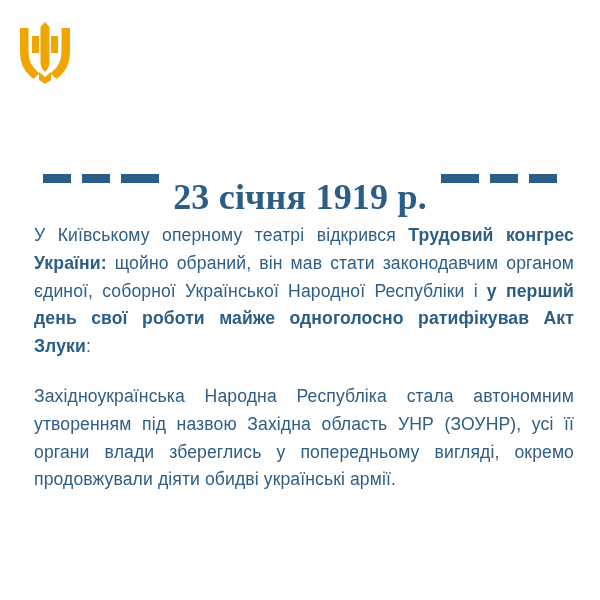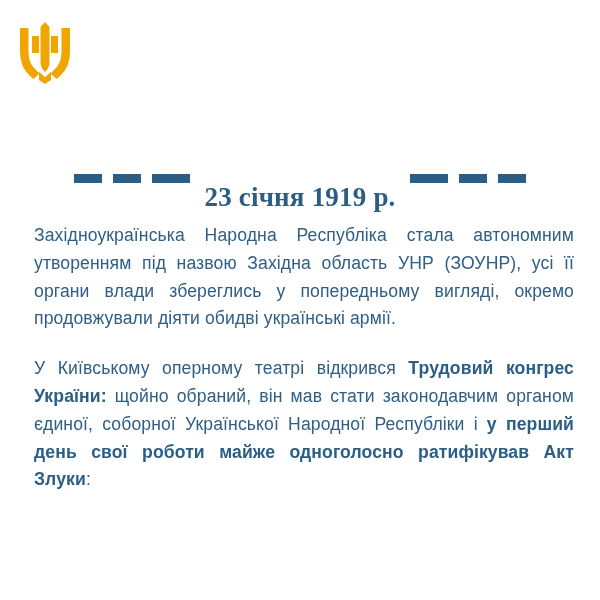--- a/index.html
+++ b/index.html
@@ -59,21 +59,21 @@
     background: #2b5d85;
     display: block;
   }
   .dash.long {
     width: 38px;
   }
   .title-text {
     color: #2b5d85;
     font-family: "Liberation Serif", serif;
     font-weight: bold;
-    font-size: 27px;
+    font-size: 36px;
     letter-spacing: 0.2px;
     white-space: nowrap;
     padding: 0 14px;
     line-height: 1;
     margin-top: 38px;
   }
 
   
   .body-copy {
     position: absolute;
@@ -124,17 +124,17 @@
     </span>
     <span class="title-text">23 січня 1919 р.</span>
     <span class="dashes">
       <span class="dash long"></span>
       <span class="dash"></span>
       <span class="dash"></span>
     </span>
   </div>
 
   <div class="body-copy">
+    <p class="para">У Київському оперному театрі відкрився <b>Трудовий конгрес України:</b> щойно обраний, він мав стати законодавчим органом єдиної, соборної Української Народної Республіки і <b>у перший день свої роботи майже одноголосно ратифікував Акт Злуки</b>:</p>
     <p class="para">Західноукраїнська Народна Республіка стала автономним утворенням під назвою Західна область УНР (ЗОУНР), усі її органи влади збереглись у попередньому вигляді, окремо продовжували діяти обидві українські армії.</p>
-    <p class="para">У Київському оперному театрі відкрився <b>Трудовий конгрес України:</b> щойно обраний, він мав стати законодавчим органом єдиної, соборної Української Народної Республіки і <b>у перший день свої роботи майже одноголосно ратифікував Акт Злуки</b>:</p>
   </div>
 
 </div>
 
 </body></html>

